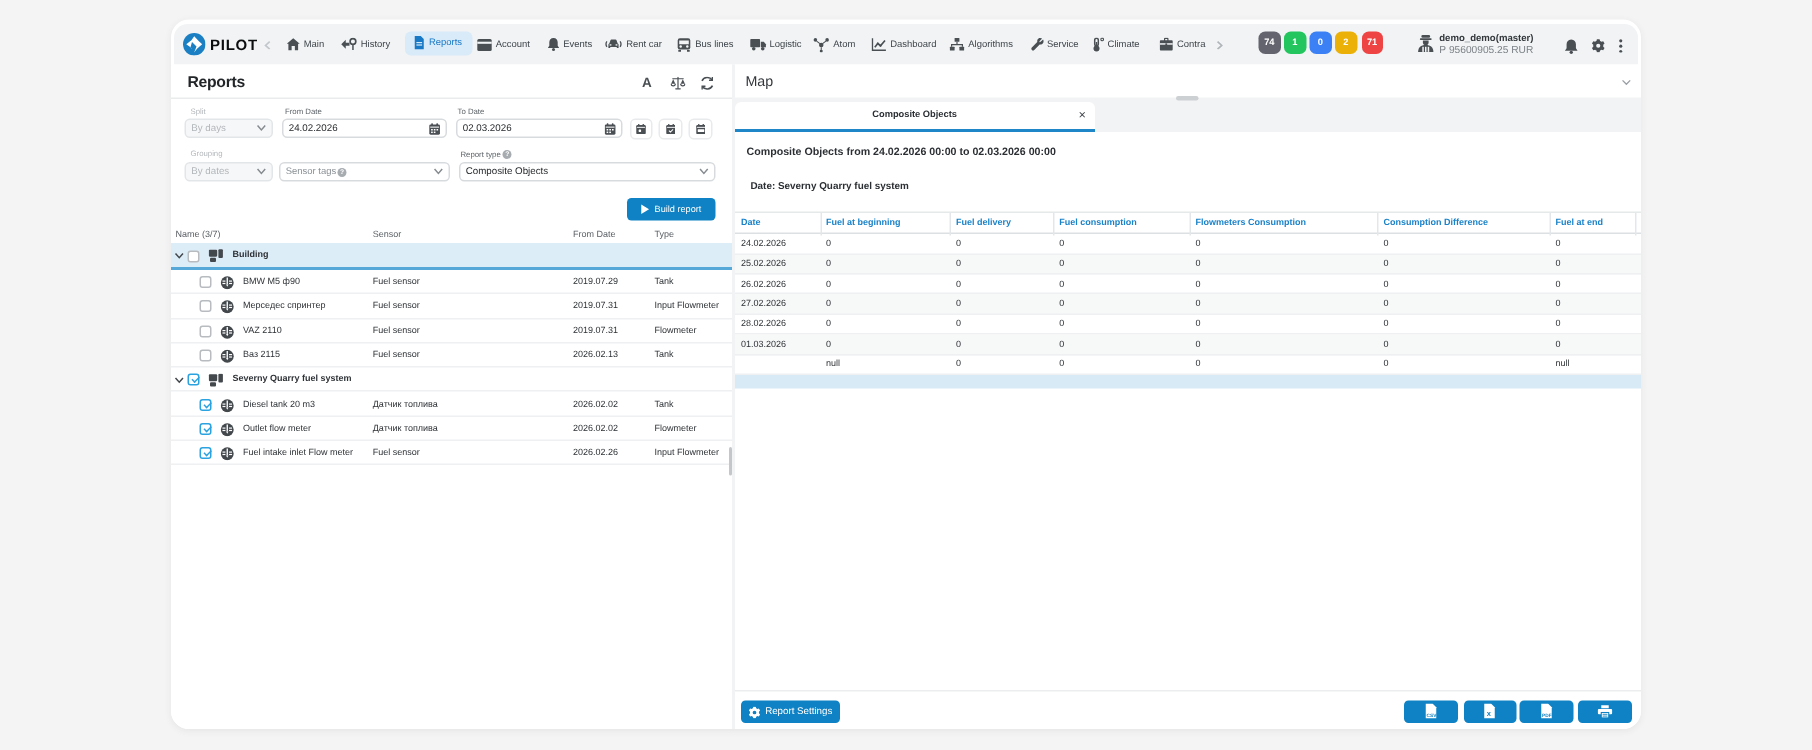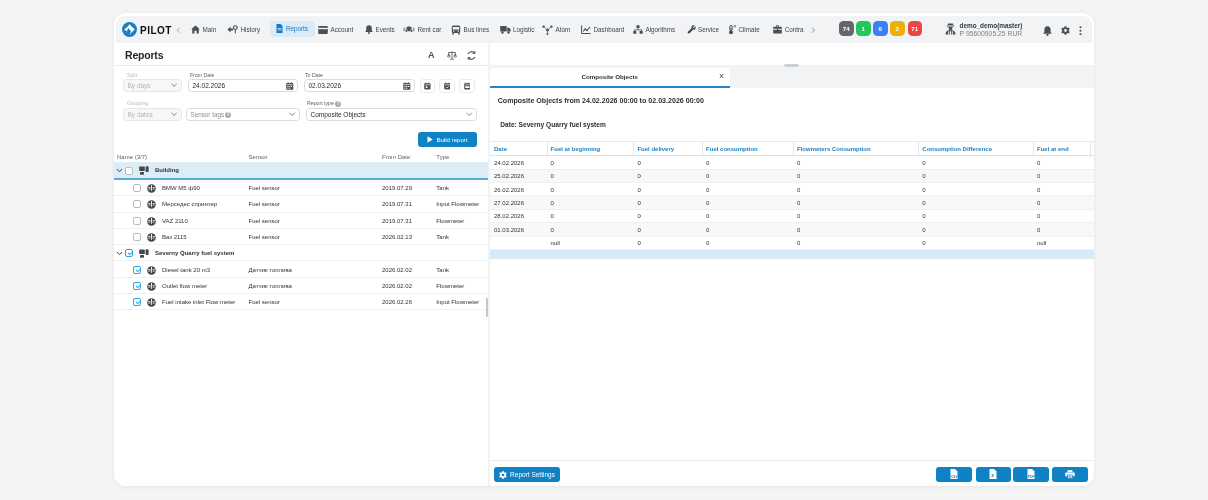--- a/index.html
+++ b/index.html
@@ -434,20 +434,26 @@
           <span class="sensor">Fuel sensor</span>
           <span class="fdate">2026.02.26</span>
           <span class="type">Input Flowmeter</span>
       </div>
     </div>
     <div style="position:absolute;left:371.5px;top:255px;width:2.5px;height:19px;background:#c4c7ca;border-radius:2px;"></div>
   </div>
   <div class="divider"></div>
 
   <div class="right" id="right">
+    <div class="rp-maphead">
+      <div style="position:absolute;left:7px;top:6px;font-size:9.5px;color:#33373b;">Map</div>
+      <svg style="position:absolute;left:591px;top:9.5px" width="6.5" height="4" viewBox="0 0 6.5 4" fill="none" stroke="#9aa0a5" stroke-width="0.9">
+          <path d="M0.7 0.6 L3.25 3.2 L5.8 0.6"></path>
+        </svg>
+    </div>
     <div class="rp-tabs">
       <div class="tab">
         <div style="position:absolute;left:0;top:4.5px;width:100%;text-align:center;font-size:6.2px;font-weight:bold;color:#2b2f33;">Composite Objects</div>
         <div style="position:absolute;left:229px;top:3px;font-size:8.5px;color:#43484d;">×</div>
       </div>
       <div class="tabline"></div>
     </div>
     <div style="position:absolute;left:294px;top:21px;width:15px;height:3.2px;background:#cdd0d3;border-radius:2px;"></div>
     <div style="position:absolute;left:7.7px;top:53.5px;font-size:7.1px;font-weight:bold;color:#2b2f33;">Composite Objects from 24.02.2026 00:00 to 02.03.2026 00:00</div>
     <div style="position:absolute;left:10.3px;top:78px;font-size:6.6px;font-weight:bold;color:#2b2f33;">Date: Severny Quarry fuel system</div>

